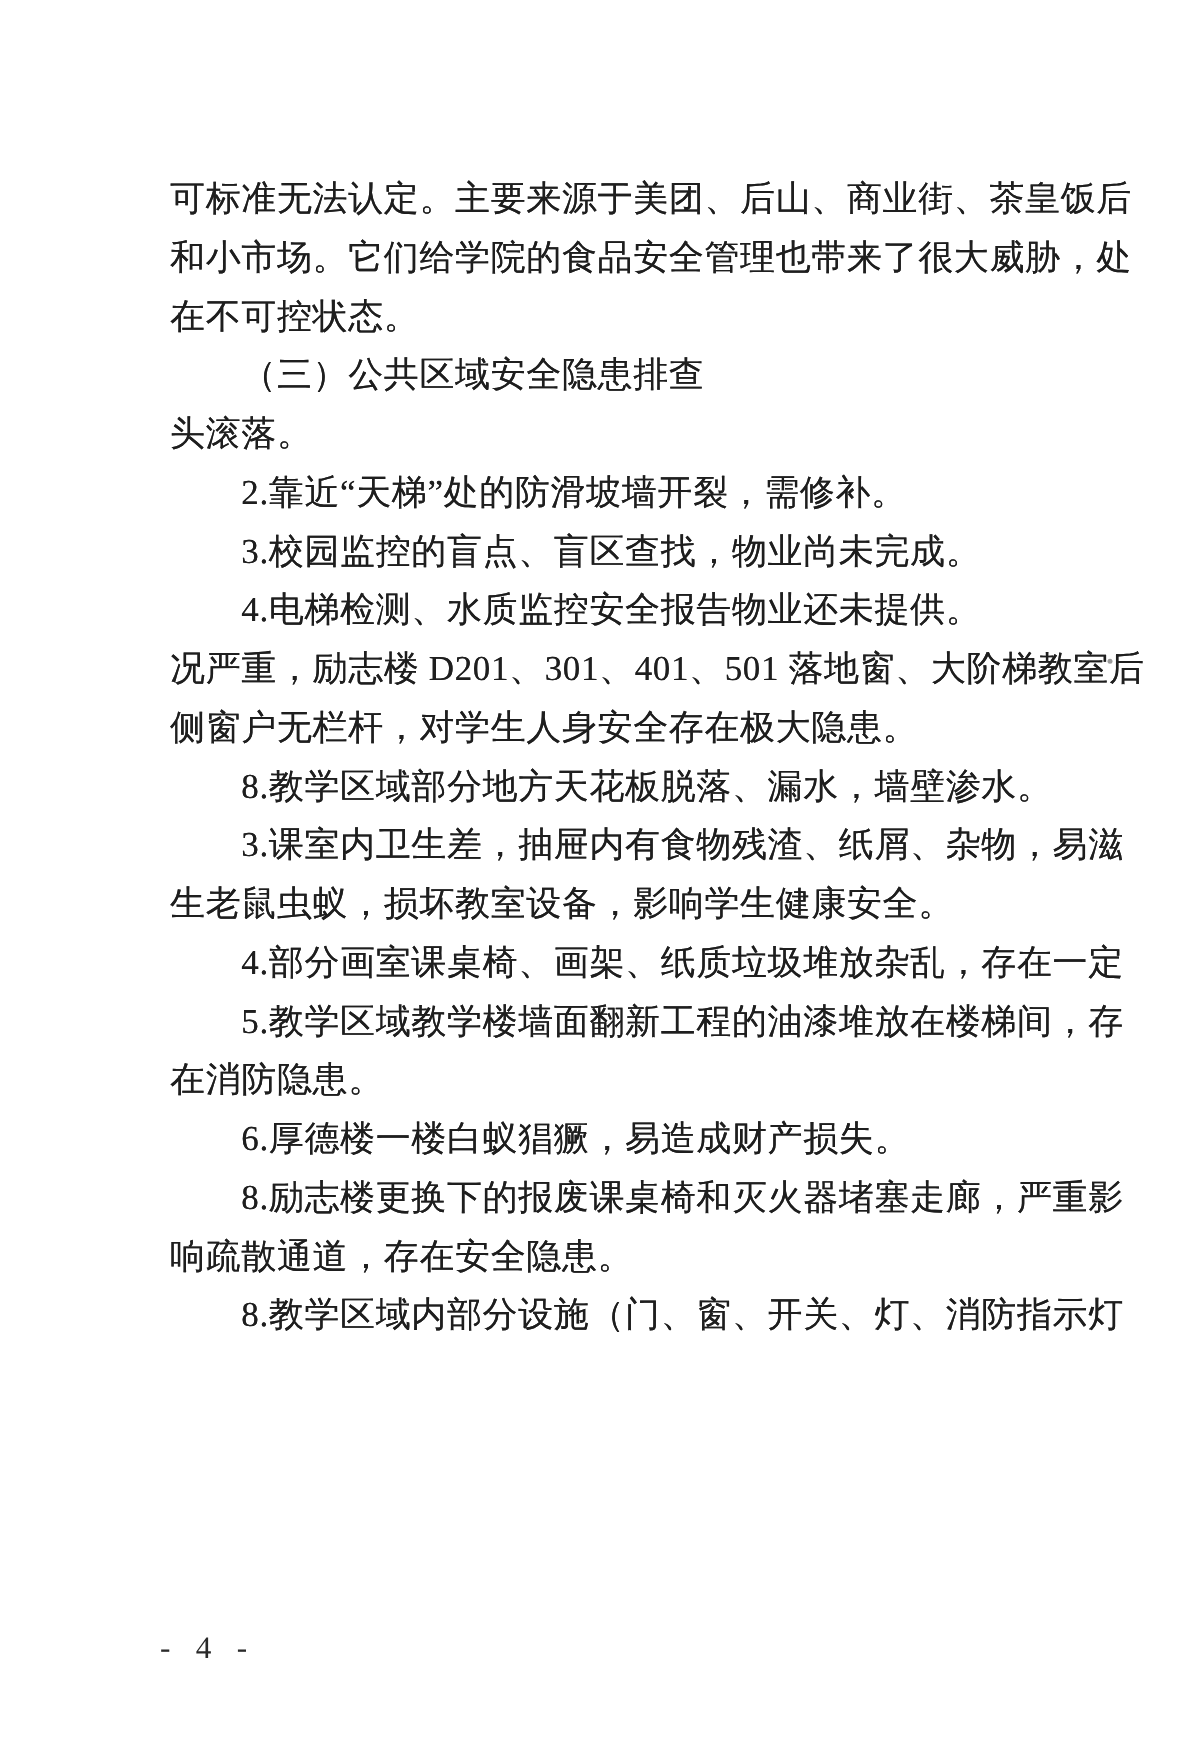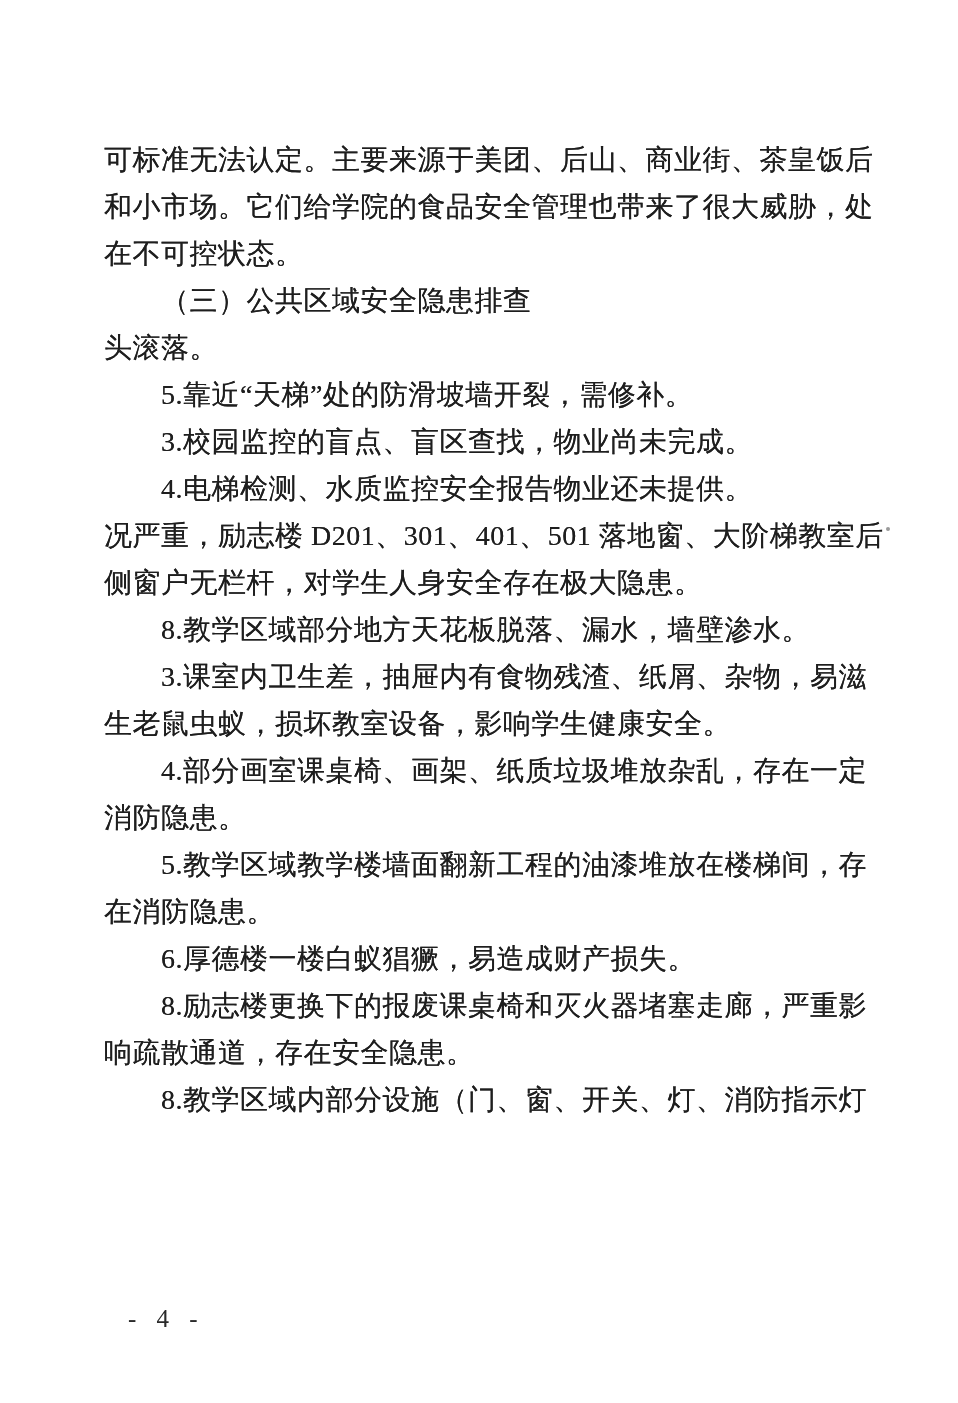--- a/index.html
+++ b/index.html
@@ -12,21 +12,21 @@
     width: 958px;
     height: 1403px;
     background: #ffffff;
     overflow: hidden;
     font-family: "Liberation Serif", serif;
     color: #1e1e1e;
   }
   .content {
     position: absolute;
     top: 136px;
-    left: 104px;
+    left: 136px;
     width: 740px;
   }
   .line {
     font-size: 28px;
     line-height: 47px;
     height: 47px;
     white-space: nowrap;
     letter-spacing: 0.5px;
     
     text-shadow: 0 0 0.4px #3a3a3a;
@@ -55,30 +55,29 @@
 </head>
 <body>
 
 <div class="page">
   <div class="content">
     <div class="line">可标准无法认定。主要来源于美团、后山、商业街、茶皇饭后</div>
     <div class="line">和小市场。它们给学院的食品安全管理也带来了很大威胁，处</div>
     <div class="line">在不可控状态。</div>
     <div class="line indent">（三）公共区域安全隐患排查</div>
     <div class="line">头滚落。</div>
-    <div class="line indent">5.靠近“天梯”处的防滑坡墙开裂，需修补。</div>
+    <div class="line indent">2.靠近“天梯”处的防滑坡墙开裂，需修补。</div>
     <div class="line indent">3.校园监控的盲点、盲区查找，物业尚未完成。</div>
     <div class="line indent">4.电梯检测、水质监控安全报告物业还未提供。</div>
     <div class="line">况严重，励志楼 D201、301、401、501 落地窗、大阶梯教室后</div>
     <div class="line">侧窗户无栏杆，对学生人身安全存在极大隐患。</div>
     <div class="line indent">8.教学区域部分地方天花板脱落、漏水，墙壁渗水。</div>
     <div class="line indent">3.课室内卫生差，抽屉内有食物残渣、纸屑、杂物，易滋</div>
     <div class="line">生老鼠虫蚁，损坏教室设备，影响学生健康安全。</div>
     <div class="line indent">4.部分画室课桌椅、画架、纸质垃圾堆放杂乱，存在一定</div>
-    <div class="line">消防隐患。</div>
     <div class="line indent">5.教学区域教学楼墙面翻新工程的油漆堆放在楼梯间，存</div>
     <div class="line">在消防隐患。</div>
     <div class="line indent">6.厚德楼一楼白蚁猖獗，易造成财产损失。</div>
     <div class="line indent">8.励志楼更换下的报废课桌椅和灭火器堵塞走廊，严重影</div>
     <div class="line">响疏散通道，存在安全隐患。</div>
     <div class="line indent">8.教学区域内部分设施（门、窗、开关、灯、消防指示灯</div>
   </div>
 
   <div class="scan-speck"></div>
 

